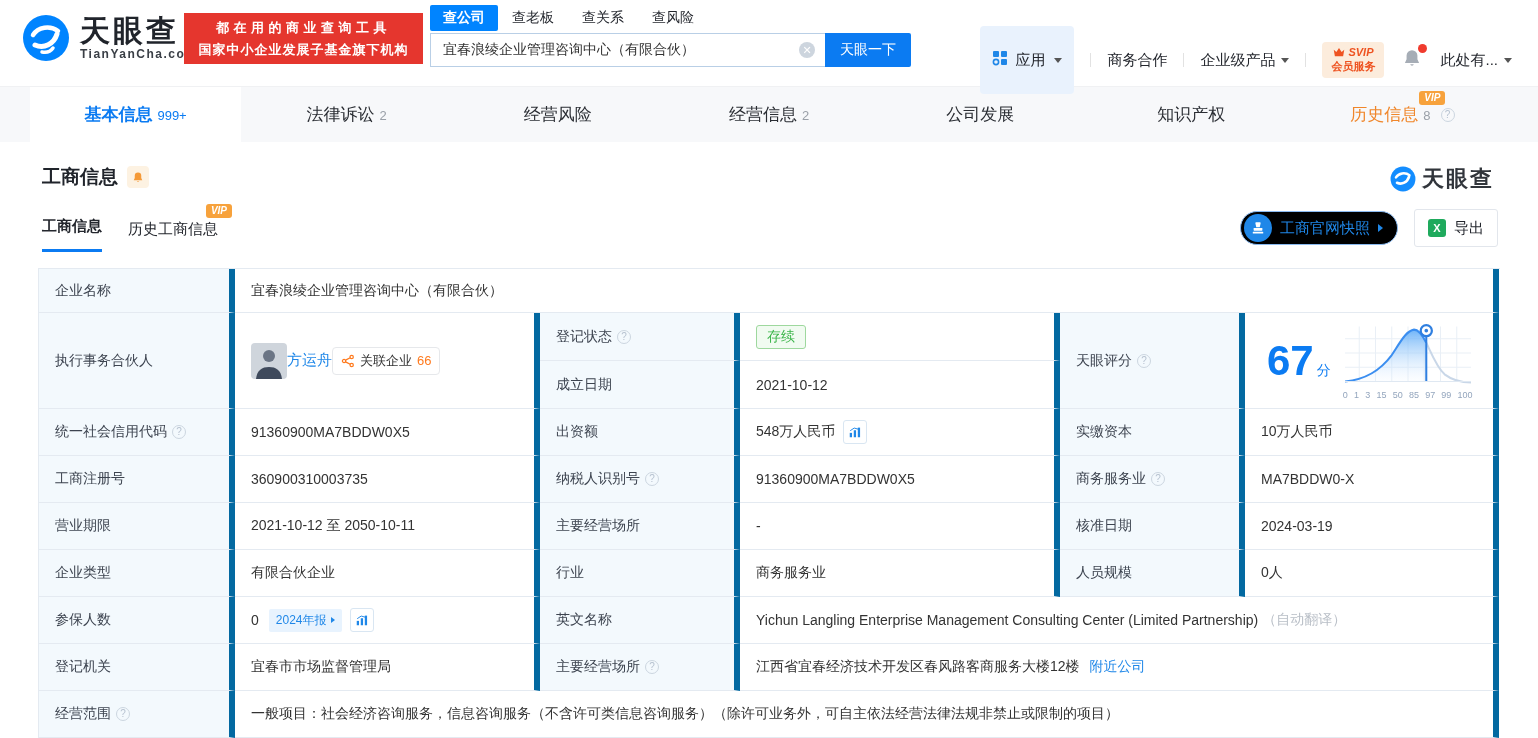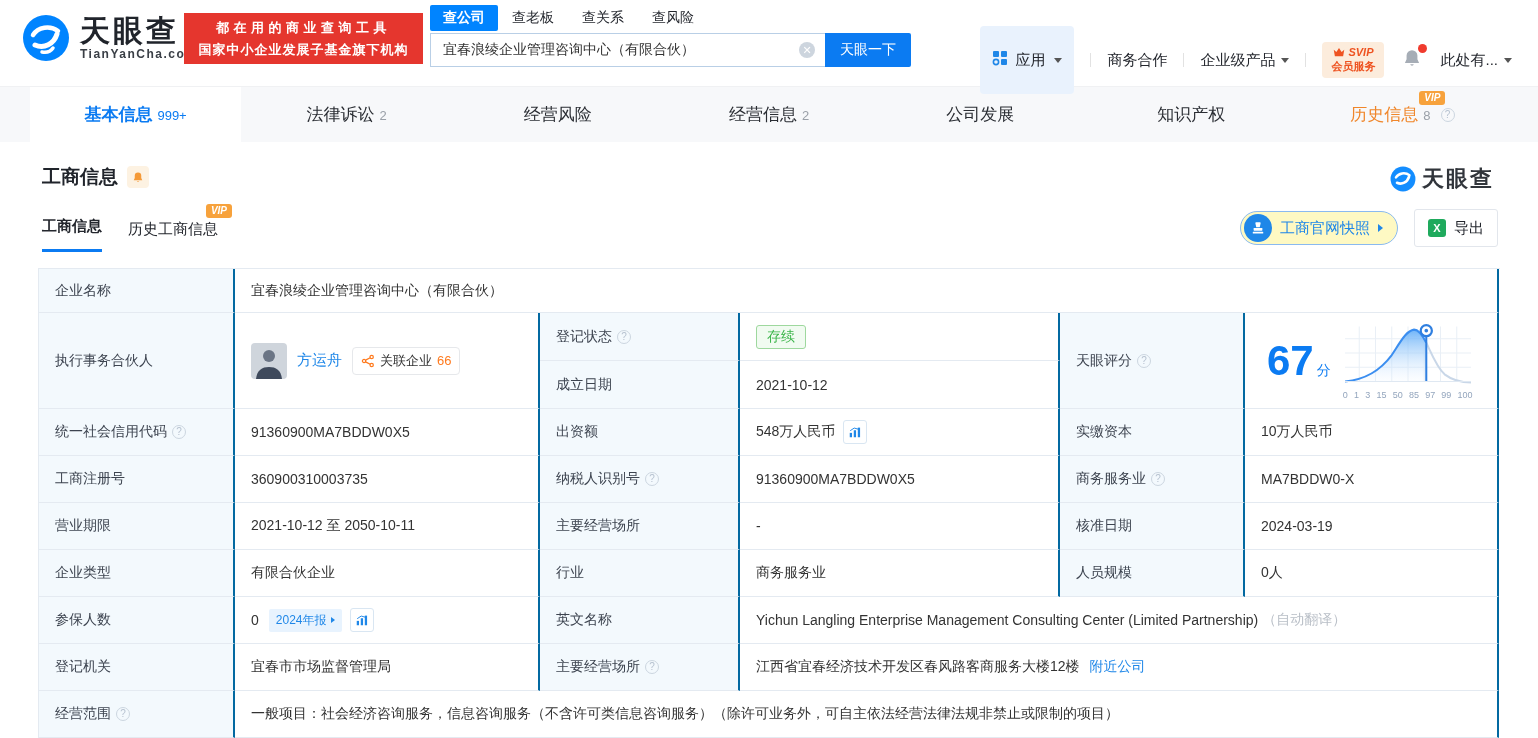--- a/index.html
+++ b/index.html
@@ -68,45 +68,45 @@
   .watermark .wm-cn { font-size:22px; font-weight:bold; color:#20242b; letter-spacing:2px; }
 
   .subtab-row { margin:20px 40px 0 42px; display:flex; align-items:flex-end; position:relative; height:42px; }
   .subtab { font-size:15px; color:#24272e; padding-bottom:13px; cursor:pointer; position:relative; }
   .subtab.active { border-bottom:3px solid #0b7bf2; font-weight:bold; }
   .subtab + .subtab { margin-left:26px; }
   .subtab .vip-flag2 { position:absolute; top:-16px; right:-14px; background:#f7a23c; color:#fff; font-size:10px;
     font-weight:bold; font-style:italic; border-radius:3px; padding:1px 5px; line-height:12px; }
   .head-btns { position:absolute; right:0; bottom:5px; display:flex; align-items:center; gap:16px; }
   .snapshot-btn { display:flex; align-items:center; gap:8px; height:34px; border:1px solid #8abaf0;
-    border-radius:17px; padding:0 14px 0 3px; color:#1f87e8; font-size:15px; cursor:pointer; background:#fef9c3; }
+    border-radius:17px; padding:0 14px 0 3px; color:#1f87e8; font-size:15px; cursor:pointer; background:#000000; }
   .snapshot-btn .stamp-circle { width:28px; height:28px; border-radius:50%; background:#1f87e8;
     display:flex; align-items:center; justify-content:center; }
   .snapshot-btn .arrow-r { width:0; height:0; border-top:4px solid transparent; border-bottom:4px solid transparent;
     border-left:5px solid #1f87e8; }
   .export-btn { display:flex; align-items:center; justify-content:center; gap:8px; height:38px; width:84px;
     border:1px solid #e2e6ec; border-radius:3px; background:#fff; font-size:15px; color:#24272e; cursor:pointer; }
   .xls-icon { width:18px; height:18px; background:#1faa5d; border-radius:3px; color:#fff; font-size:11px;
     font-weight:bold; line-height:18px; text-align:center; }
 
   
   .info-table { margin:16px 38px 0 38px; border-top:1px solid #e4eaf1; border-left:1px solid #e4eaf1;
     display:grid; grid-template-columns:196px 305px 200px 320px 185px 254px;
     grid-template-rows:44px 48px 48px repeat(7, 47px); font-size:14px; }
-  .cell { border-right:2px solid #0369a1; border-bottom:1px solid #e4eaf1; display:flex; align-items:center;
+  .cell { border-right:6px solid #0369a1; border-bottom:1px solid #e4eaf1; display:flex; align-items:center;
     padding:0 16px; color:#333; overflow:hidden; white-space:nowrap; }
   .cell.lab { background:#f3f9fd; color:#3d4450; }
   .span5 { grid-column:2 / 7; }
   .span3 { grid-column:4 / 7; }
   .rspan2 { grid-row:span 2; }
 
   .status-pill { background:#f1fbf1; border:1px solid #9ed89e; color:#3cb54a; border-radius:3px;
     padding:2px 10px; font-size:14px; }
   .link { color:#1f87e8; cursor:pointer; }
-  .partner-cell { gap:10px; }
+  .partner-cell { }
   .avatar { width:36px; height:36px; border-radius:4px; overflow:hidden; flex:none; cursor:pointer; }
   .rel-badge { display:flex; align-items:center; gap:5px; border:1px solid #e6e8eb; border-radius:4px;
     padding:4px 8px; cursor:pointer; background:#fff; font-size:13px; }
   .rel-badge .rc { color:#ff7a1e; }
   .chart-btn { width:24px; height:24px; border:1px solid #d9e6f2; border-radius:3px; display:flex; flex:none;
     align-items:center; justify-content:center; cursor:pointer; background:#fff; margin-left:8px; }
   .report-badge { display:flex; align-items:center; gap:4px; background:#e8f3fe; color:#1f87e8;
     border-radius:2px; padding:3px 7px; font-size:12px; cursor:pointer; margin-left:10px; }
   .report-badge .arrow-r { width:0; height:0; border-top:3.5px solid transparent; border-bottom:3.5px solid transparent;
     border-left:4.5px solid #1f87e8; }

